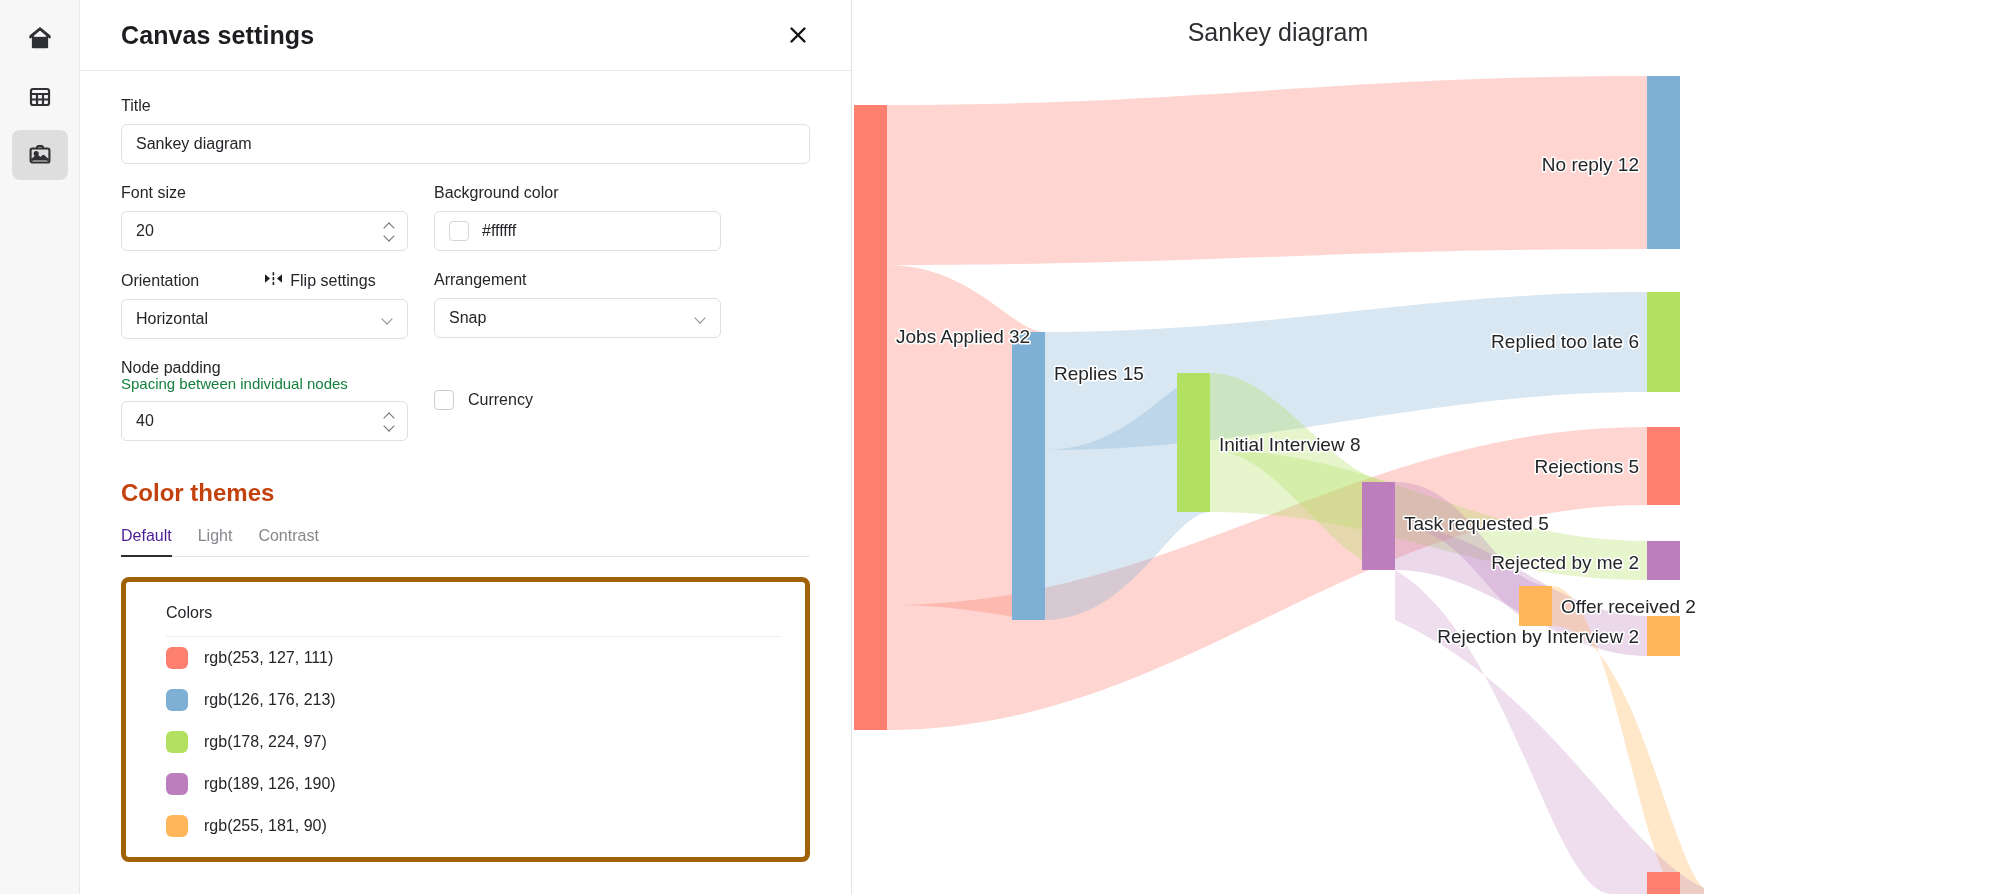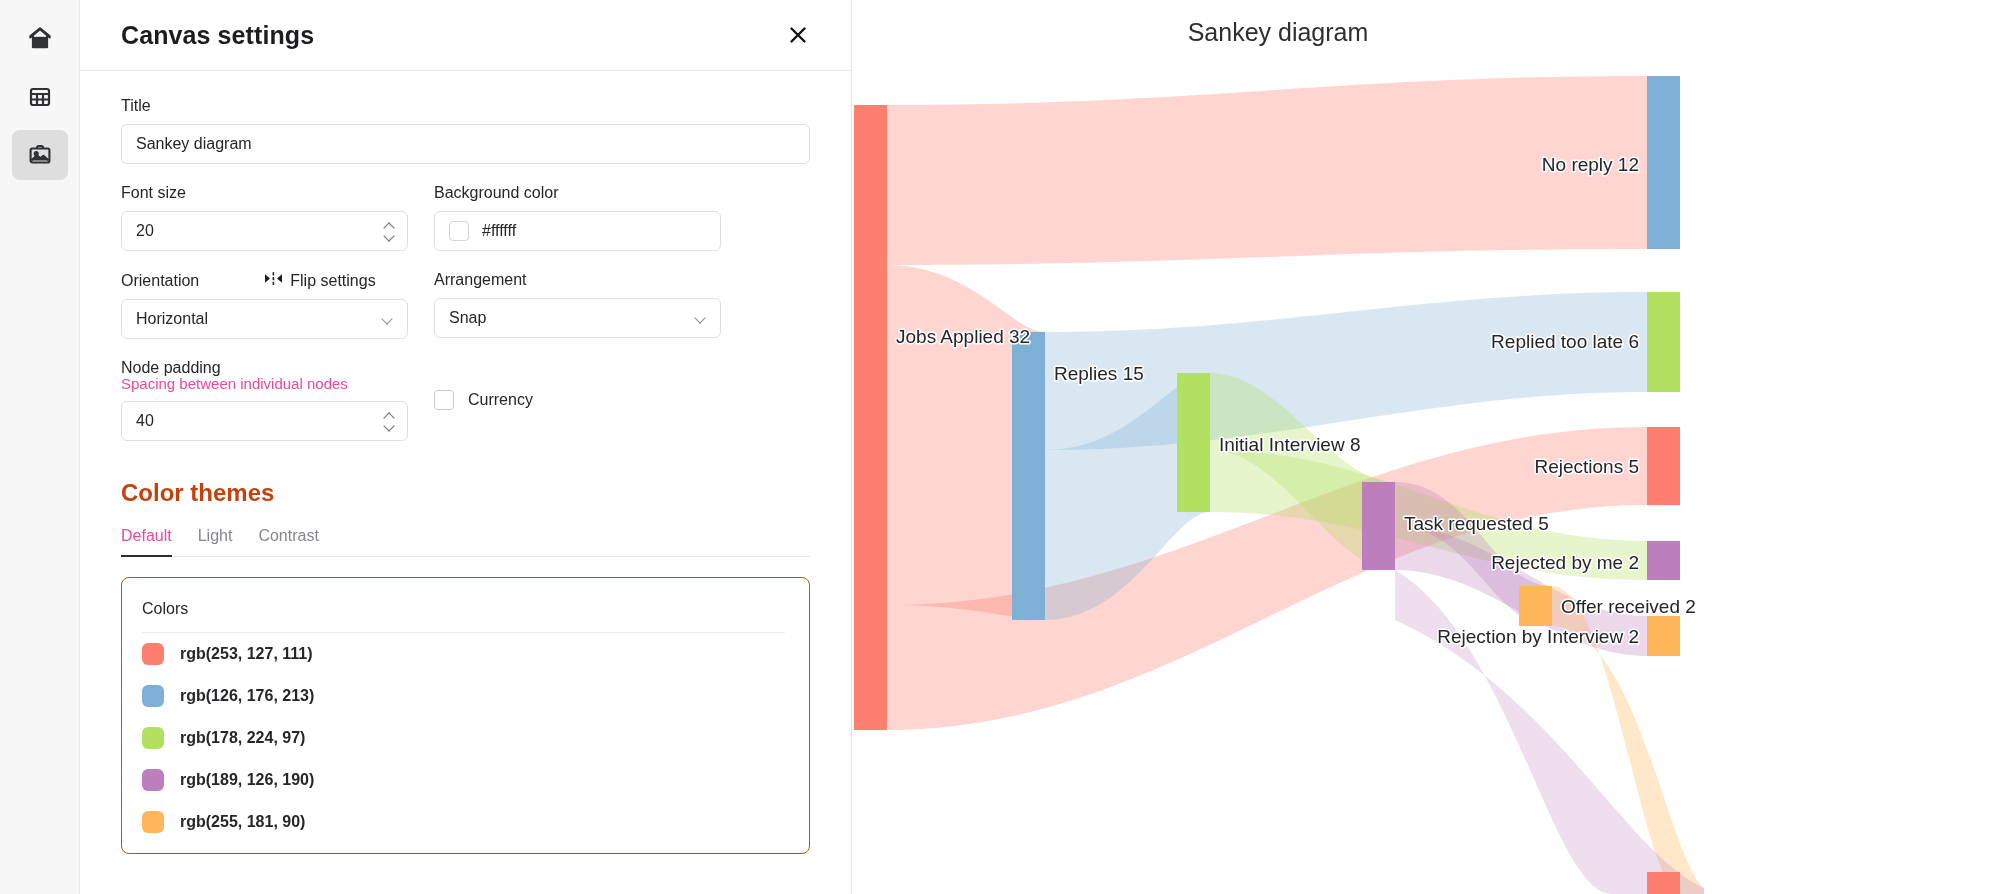--- a/index.html
+++ b/index.html
@@ -46,21 +46,21 @@
     padding: 0 36px 0 41px;
   }
   .panel-title { font-size: 25px; font-weight: bold; color: #1b1d20; letter-spacing: .1px; }
   .close-btn {
     width: 34px; height: 34px; display: flex; align-items: center; justify-content: center;
     cursor: pointer; font-size: 0;
   }
   .panel-body { padding: 26px 41px 0 41px; }
 
   .field-label { font-size: 16px; color: #24262a; margin-bottom: 9px; }
-  .field-sub { font-size: 15px; color: #ec4899; margin-top: -4px; margin-bottom: 9px; }
+  .field-sub { font-size: 15px; color: #15803d; margin-top: -4px; margin-bottom: 9px; }
 
   .input {
     height: 40px;
     border: 1px solid #dcdfe3;
     border-radius: 6px;
     background: #fff;
     display: flex; align-items: center;
     padding: 0 14px;
     font-size: 16px; color: #24262a;
     position: relative;
@@ -115,30 +115,30 @@
   .check-row { display: flex; align-items: center; gap: 14px; height: 40px; }
   .check-label { font-size: 16px; color: #24262a; }
 
   .section-title { font-size: 24px; font-weight: bold; color: #c2410c; margin-top: 38px; }
 
   .tabs { display: flex; gap: 26px; margin-top: 20px; border-bottom: 1px solid #e6e6e6; }
   .tab {
     font-size: 16px; color: #84878c; padding-bottom: 10px; cursor: pointer;
     border-bottom: 2.5px solid transparent; margin-bottom: -1px;
   }
-  .tab.active { color: #ec4899; border-bottom-color: #2b2d30; }
+  .tab.active { color: #4c1d95; border-bottom-color: #2b2d30; }
 
   .colors-card {
     margin-top: 20px;
-    border: 1px solid #a16207;
+    border: 5px solid #a16207;
     border-radius: 8px;
-    padding: 22px 24px 10px 20px;
+    padding: 22px 24px 10px 40px;
   }
   .colors-card-title { font-size: 16px; color: #24262a; padding-bottom: 14px; border-bottom: 1px solid #ececec; }
-  .color-row { display: flex; align-items: center; gap: 16px; padding: 10px 0 10px 0; font-weight: bold; }
+  .color-row { display: flex; align-items: center; gap: 16px; padding: 10px 0 10px 0; }
   .color-chip { width: 22px; height: 22px; border-radius: 6px; flex: 0 0 22px; }
   .color-name { font-size: 16px; color: #24262a; }
 
   
   .canvas {
     flex: 1 1 auto; position: relative; background: #ffffff; overflow: hidden;
   }
   .canvas-title {
     position: absolute; top: 18px; left: 0; right: 0;
     text-align: center; font-size: 25px; color: #2c2e31;

